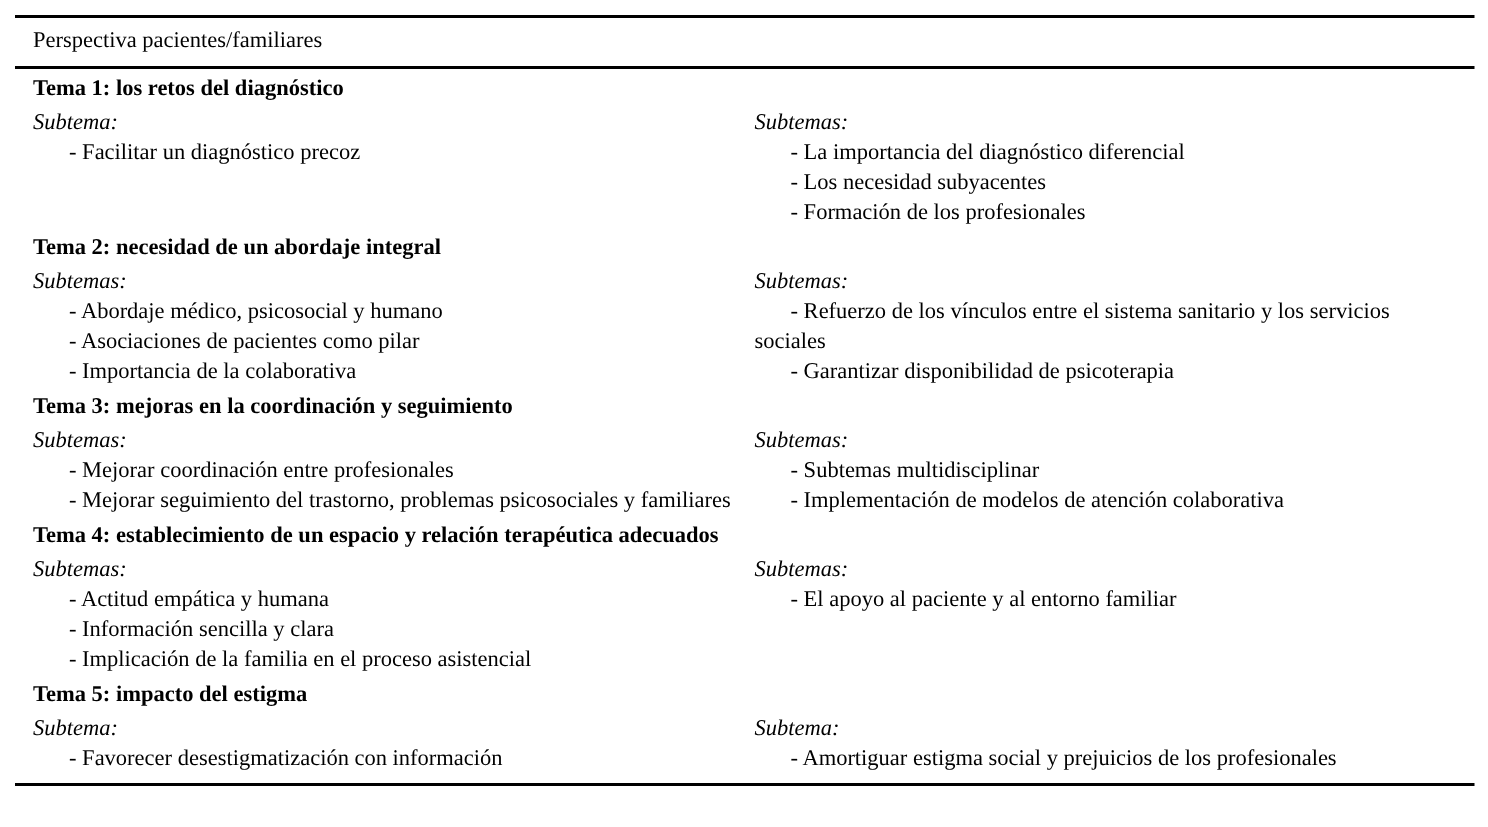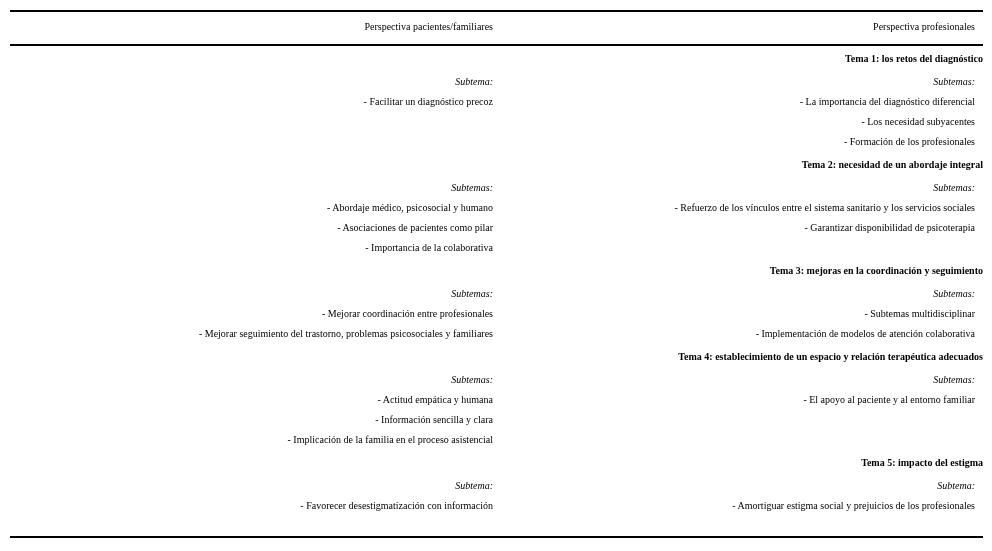--- a/index.html
+++ b/index.html
@@ -16,23 +16,22 @@
     background: #ffffff;
     overflow: hidden;
   }
   .sheet {
     position: absolute;
     left: 10px;
     right: 9px;
     top: 10px;
     border-top: 2px solid #000;
     border-bottom: 2px solid #000;
-    font-size: 10px;
+    font-size: 15px;
     line-height: 20px;
-    text-align: right;
   }
   .thead {
     display: flex;
     border-bottom: 2px solid #000;
     padding: 5px 0 7px 0;
   }
   .row {
     display: flex;
     align-items: flex-start;
   }
@@ -42,21 +41,21 @@
     padding-left: 12px;
     padding-right: 10px;
   }
   .col-right {
     flex: 1 1 auto;
     box-sizing: border-box;
     padding-right: 8px;
     min-width: 0;
   }
   .tbody {
-    padding-bottom: 20px;
+    padding-bottom: 6px;
   }
   .theme-title {
     font-weight: bold;
     margin: 3px 0 1px 0;
     padding-left: 12px;
   }
   .sublabel {
     font-style: italic;
     margin: 2px 0 0 0;
   }
@@ -65,21 +64,20 @@
   }
 </style>
 </head>
 <body>
 
 <div class="page">
   <div class="sheet">
 
     <div class="thead">
       <div class="col-left">Perspectiva pacientes/familiares</div>
-      <div class="col-right">Perspectiva profesionales</div>
     </div>
 
     <div class="tbody">
 
       <section class="theme">
         <div class="theme-title">Tema 1: los retos del diagnóstico</div>
         <div class="row">
           <div class="col-left">
             <div class="sublabel">Subtema:</div>
             <div class="item">- Facilitar un diagnóstico precoz</div>

